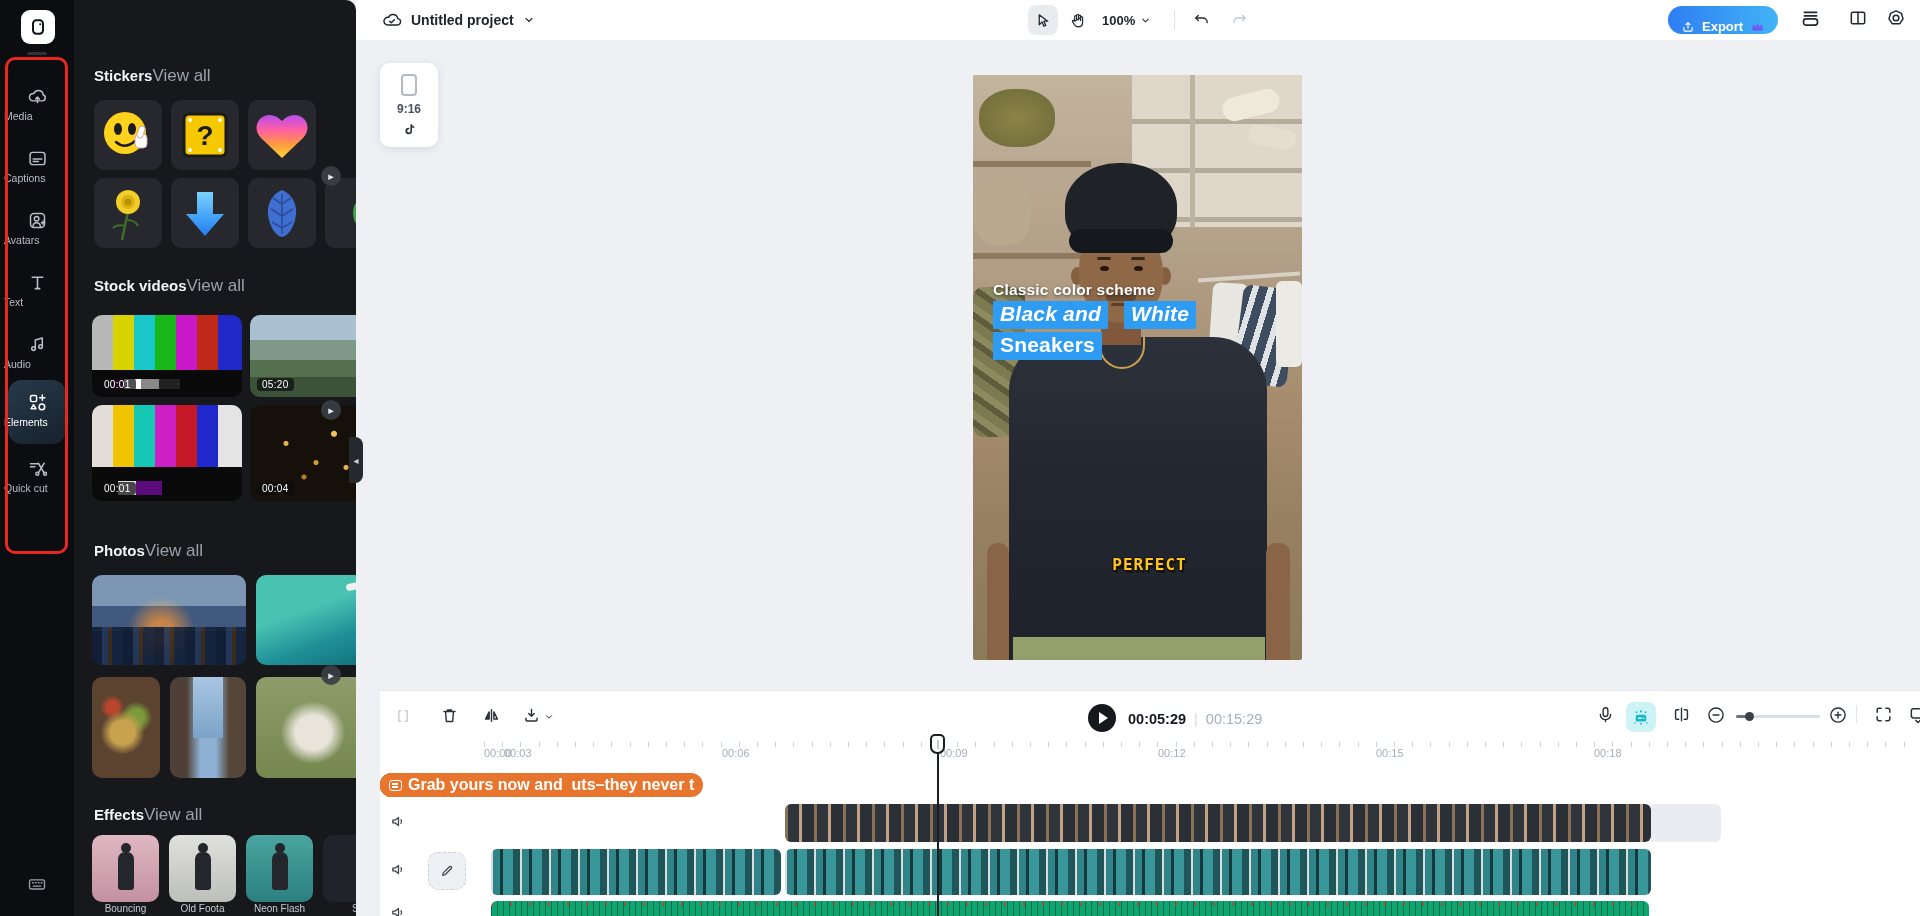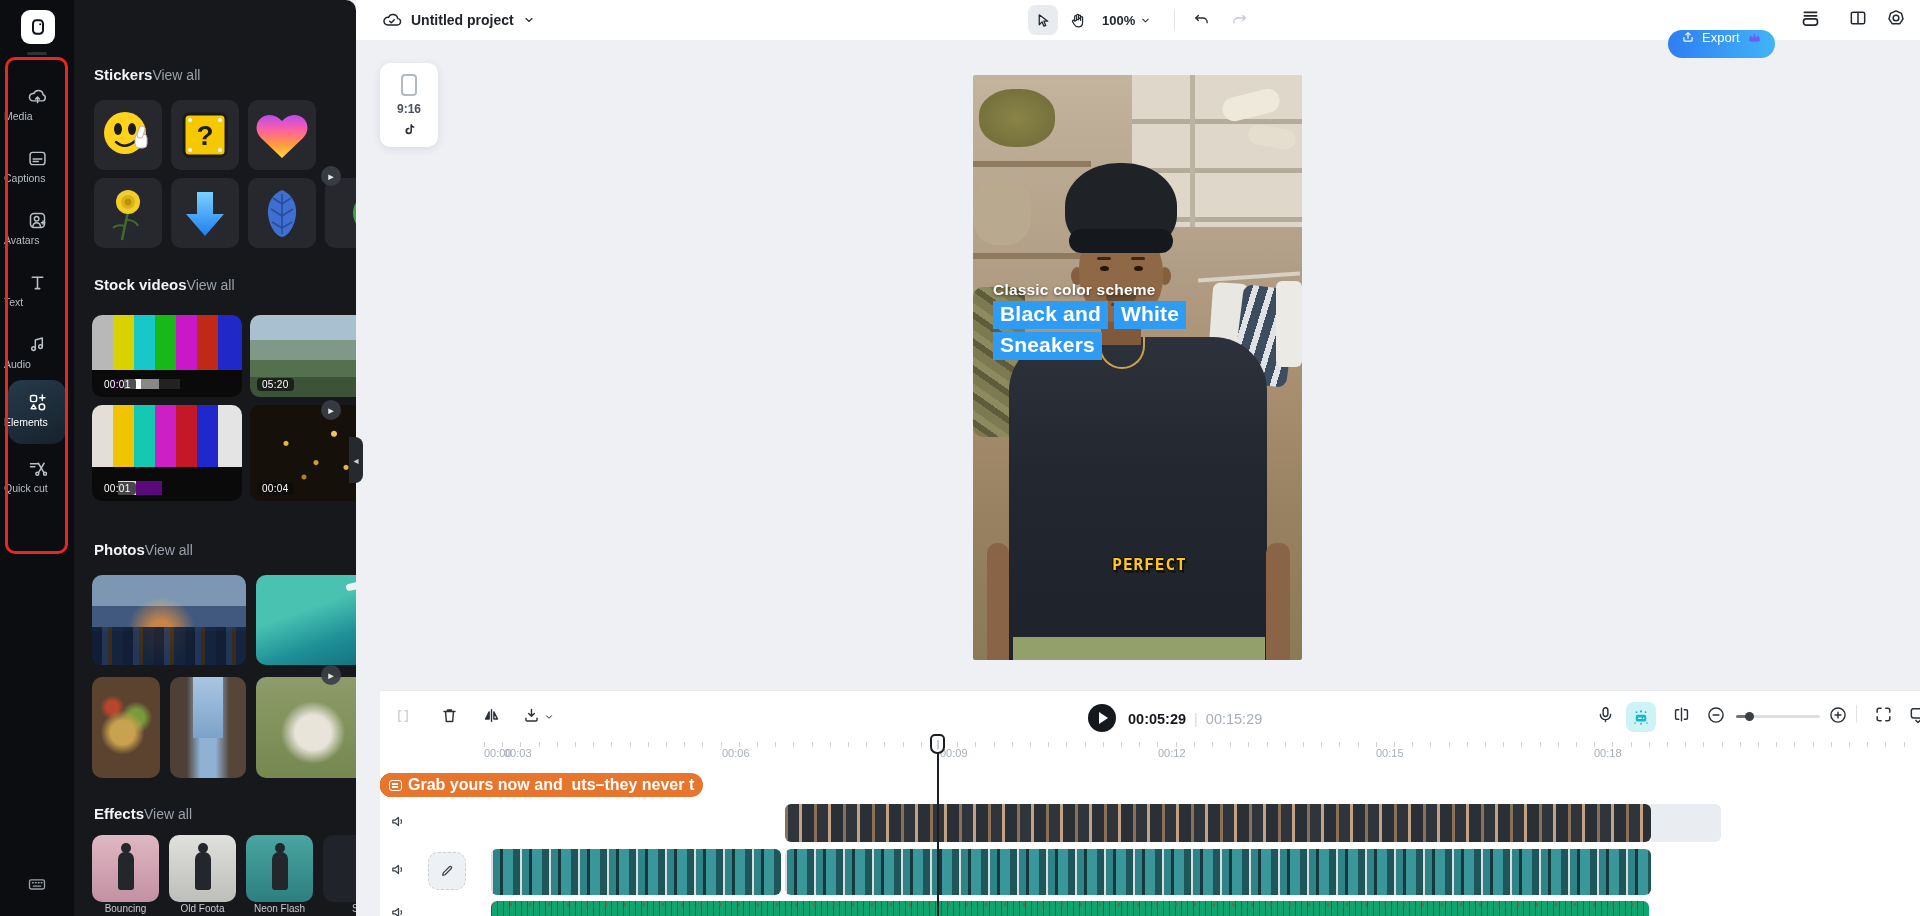--- a/index.html
+++ b/index.html
@@ -19,21 +19,21 @@
   .kbd-icon { position:absolute; left:27px; top:874px; color:#9aa1a8; }
   .annotation-box { position:absolute; left:5px; top:57px; width:63px; height:497px; border:3px solid var(--annotation-red,#e8281e); border-radius:10px; z-index:60; pointer-events:none; }
 
   
   .panel { position:absolute; left:74px; top:0; width:282px; height:916px; background:#16181c; overflow:hidden; z-index:10; border-radius:0 10px 0 0; }
   .search { position:absolute; left:18px; top:10px; width:246px; height:30px; background:#25282d; border-radius:8px; display:flex; align-items:center; gap:8px; padding:0 10px; }
   .search input { background:transparent; border:none; outline:none; color:#dfe3e7; font-size:12.5px; width:190px; font-family:"Liberation Sans",sans-serif; }
   .search input::placeholder { color:#878e96; }
   .sec-head { position:absolute; left:20px; width:244px; display:flex; justify-content:flex-start; align-items:baseline; }
   .sec-title { color:#f2f4f6; font-size:15px; font-weight:700; }
-  .view-all { color:#9aa1a9; font-size:14px; cursor:pointer; }
+  .view-all { color:#9aa1a9; font-size:17px; cursor:pointer; }
   .tile { position:absolute; background:#26282d; border-radius:10px; overflow:hidden; cursor:pointer; }
   .dur { position:absolute; left:7px; bottom:6px; background:rgba(12,12,14,.72); color:#fff; font-size:10px; padding:1px 5px; border-radius:4px; letter-spacing:.3px; }
   .scroll-btn { position:absolute; left:247px; width:20px; height:20px; border-radius:50%; background:rgba(58,62,68,.92); color:#e8eaec; font-size:11px; display:flex; align-items:center; justify-content:center; cursor:pointer; z-index:5; }
   .fx-label { position:absolute; width:67px; text-align:center; color:#c7ccd2; font-size:10px; top:903px; }
 
   
   .bars1 { background:linear-gradient(180deg,transparent 0 55px,#0a0a0a 55px) , linear-gradient(90deg,#b8b8b8 0 14%,#d8d200 14% 28%,#18c8c8 28% 42%,#18b818 42% 56%,#c818c8 56% 70%,#c02818 70% 84%,#2028c8 84%); }
   .bars1b { position:absolute; left:18px; bottom:8px; width:70px; height:10px; background:linear-gradient(90deg,#404 0 20%,#fff 20% 45%,#888 45% 70%,#222 70%); }
   .mountain { background:linear-gradient(180deg,#a8c0d0 0 30%,#7f9887 30% 55%,#55704f 55% 75%,#3c5239 75%); }
   .bars2 { background:linear-gradient(180deg,transparent 0 62px,#0a0a0a 62px), linear-gradient(90deg,#e4ded8 0 14%,#f0c400 14% 28%,#14c8b4 28% 42%,#cc20c4 42% 56%,#c41828 56% 70%,#2028cc 70% 84%,#e4e4e4 84%); }
@@ -57,21 +57,21 @@
   .collapse-tab { position:absolute; left:349px; top:437px; width:14px; height:46px; background:#26292e; border-radius:0 8px 8px 0; color:#cfd4d9; display:flex; align-items:center; justify-content:center; font-size:10px; cursor:pointer; z-index:25; }
 
   
   .topbar { position:absolute; left:356px; top:0; width:1564px; height:40px; background:#fff; z-index:15; }
   .proj { position:absolute; left:26px; top:0; height:40px; display:flex; align-items:center; gap:9px; color:#20242a; }
   .proj-name { font-size:14px; font-weight:700; }
   .tool-btn { position:absolute; top:5px; width:30px; height:30px; border-radius:8px; display:flex; align-items:center; justify-content:center; color:#23282e; cursor:pointer; }
   .tool-btn.on { background:#e9ecef; }
   .zoom-ctl { position:absolute; left:746px; top:0; height:40px; display:flex; align-items:center; gap:5px; color:#23282e; font-size:13px; font-weight:600; cursor:pointer; }
   .tb-div { position:absolute; left:818px; top:10px; width:1px; height:20px; background:#e2e5e9; }
-  .export-btn { position:absolute; left:1312px; top:6px; height:28px; padding:0 13px; border-radius:15px; background:linear-gradient(90deg,var(--accent-blue,#2f7ef2),var(--accent-blue2,#41b4f7)); display:flex; align-items:flex-start; gap:7px; color:#fff; font-size:13px; font-weight:400; cursor:pointer;margin-top:24px; }
+  .export-btn { position:absolute; left:1312px; top:6px; height:28px; padding:0 13px; border-radius:15px; background:linear-gradient(90deg,var(--accent-blue,#2f7ef2),var(--accent-blue2,#41b4f7)); display:flex; align-items:flex-end; gap:7px; color:#fff; font-size:13px; font-weight:700; cursor:pointer; }
   .top-ic { position:absolute; top:8px; color:#23282e; cursor:pointer; }
 
   
   .canvas { position:absolute; left:356px; top:40px; width:1564px; height:650px; background:#eef0f4; }
   .ratio-card { position:absolute; left:24px; top:23px; width:58px; height:84px; background:#fff; border-radius:10px; box-shadow:0 2px 8px rgba(30,40,60,.1); display:flex; flex-direction:column; align-items:center; padding-top:11px; gap:6px; cursor:pointer; }
   .phone-ic { width:16px; height:22px; border:2px solid #b3bac2; border-radius:4px; }
   .ratio-lbl { font-size:12px; color:#4a515b; font-weight:600; }
 
   
   .preview { position:absolute; left:617px; top:35px; width:329px; height:585px; overflow:hidden; border-radius:2px; background:linear-gradient(180deg,#c3b49d 0%,#b3a089 30%,#a68d6e 55%,#96805f 78%,#8b7a58 100%); cursor:pointer; }
@@ -99,21 +99,21 @@
   .eye-r { left:161px; top:191px; width:9px; height:5px; background:#231509; border-radius:50%; }
   .stache { left:133px; top:218px; width:30px; height:8px; background:rgba(58,38,22,.45); border-radius:4px; }
   .mouth { left:138px; top:228px; width:20px; height:3px; background:#5f3d28; border-radius:2px; }
   .neck { left:128px; top:240px; width:40px; height:30px; background:#80593c; }
   .torso { left:36px; top:262px; width:258px; height:324px; background:linear-gradient(180deg,#2c313b,#232830 40%,#1e232b); border-radius:54px 54px 0 0; }
   .chain { left:126px; top:262px; width:46px; height:32px; border:2px solid #c9a24a; border-top:none; border-radius:0 0 24px 24px; }
   .arm-l { left:14px; top:468px; width:22px; height:117px; background:#8a6446; border-radius:10px 10px 0 0; }
   .arm-r { left:293px; top:468px; width:24px; height:117px; background:#8a6446; border-radius:10px 10px 0 0; }
   .pants { left:40px; top:562px; width:252px; height:23px; background:#94a06b; }
   .ov1 { position:absolute; left:20px; top:206px; color:#fff; font-size:15.5px; font-weight:800; letter-spacing:.2px; text-shadow:0 1px 3px rgba(0,0,0,.55); }
-  .ov2 { position:absolute; left:20px; top:226px; display:flex; gap:6px; }
+  .ov2 { position:absolute; left:20px; top:226px; display:flex; gap:16px;font-style:italic; }
   .ov3 { position:absolute; left:20px; top:257px; display:flex; }
   .chip { background:var(--chip-blue,#2f9cf4); color:#fff; font-size:21px; font-weight:800; padding:1px 7px 3px; letter-spacing:.2px; }
   .perfect { position:absolute; left:calc(50% + 12px); transform:translateX(-50%); top:480px; font-family:"DejaVu Sans Mono",monospace; font-weight:900; font-size:16px; letter-spacing:1px; color:var(--perfect-yellow,#ffc71f); text-shadow:-1.5px 0 #17130a,1.5px 0 #17130a,0 -1.5px #17130a,0 1.5px #17130a,2px 3px 0 rgba(20,16,8,.85); }
 
   
   .timeline { position:absolute; left:356px; top:690px; width:1564px; height:226px; background:#fff; border-top:1px solid #e6e9ed;margin-left:24px; }
   .tl-ic { position:absolute; color:#2b3138; cursor:pointer; }
   .tl-ic.dis { color:#c9cfd6; }
   .play-btn { position:absolute; left:708px; top:13px; width:28px; height:28px; border-radius:50%; background:#15181d; display:flex; align-items:center; justify-content:center; cursor:pointer; }
   .play-btn:after { content:""; margin-left:2px; border-left:9px solid #fff; border-top:6px solid transparent; border-bottom:6px solid transparent; }

